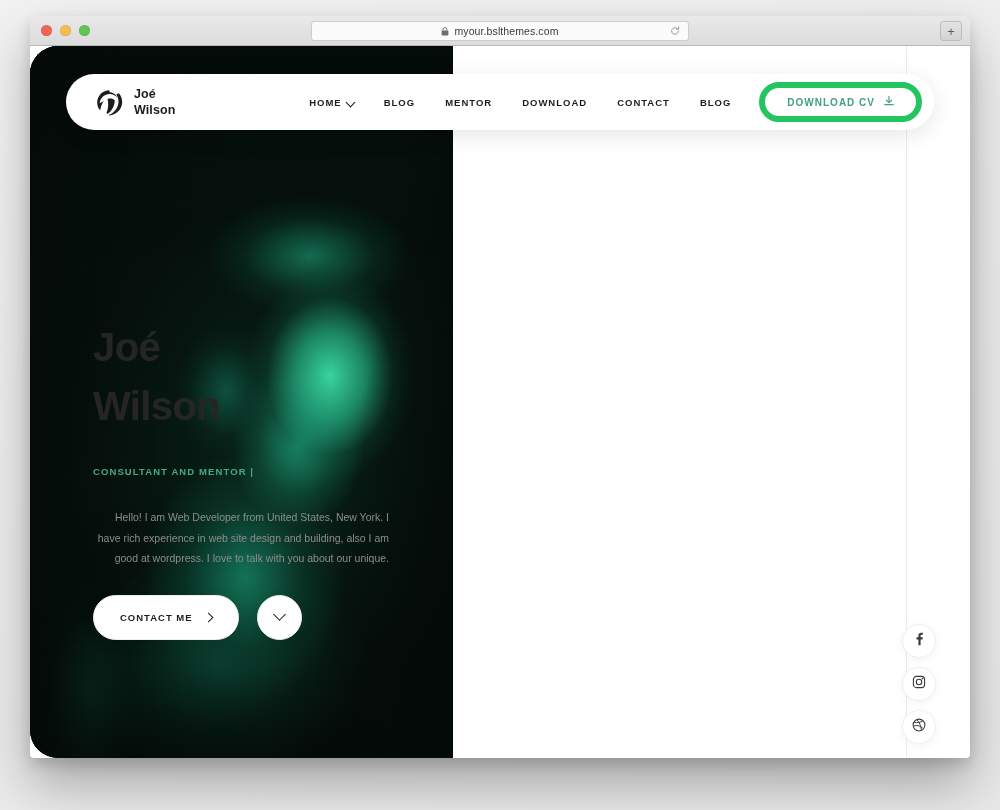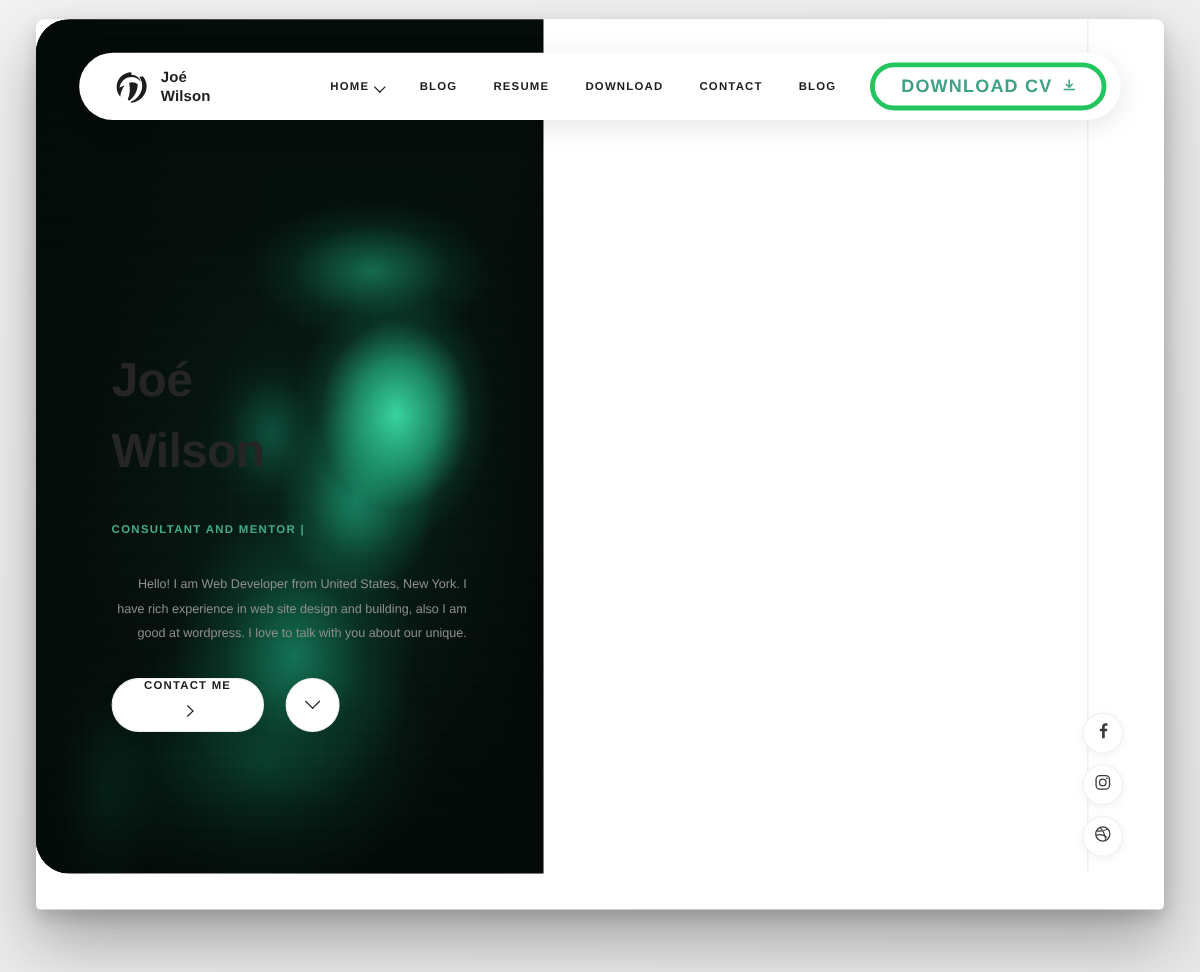--- a/index.html
+++ b/index.html
@@ -256,28 +256,28 @@
     border-right: 1.6px solid #1c1c1c;
     border-bottom: 1.6px solid #1c1c1c;
     transform: translateY(-2px) rotate(45deg);
   }
 
   .cv-btn {
     margin-left: 28px;
     margin-right: 12px;
     height: 40px;
     padding: 0 22px;
-    border: 4px solid #22c55e;
+    border: 6px solid #22c55e;
     border-radius: 20px;
     background: #fff;
     display: inline-flex;
     align-items: center;
     gap: 9px;
     color: #3fa185;
-    font-size: 15px;
+    font-size: 10px;
     font-weight: 700;
     letter-spacing: 1.0px;
     white-space: nowrap;
     cursor: pointer;
     font-family: inherit;
   }
 
   
   .hero {
     position: absolute;
@@ -331,21 +331,20 @@
     box-shadow: 0 4px 14px rgba(0,0,0,0.07);
     display: inline-flex;
     align-items: center;
     gap: 12px;
     font-size: 9.5px;
     font-weight: 700;
     letter-spacing: 1.0px;
     color: #1c1c1c;
     cursor: pointer;
     font-family: inherit;
-    flex-direction: column;
   }
   .arrow-right {
     display: inline-block;
     width: 7px; height: 7px;
     border-top: 1.6px solid #1c1c1c;
     border-right: 1.6px solid #1c1c1c;
     transform: rotate(45deg);
   }
   .scroll-btn {
     width: 45px;
@@ -391,20 +390,47 @@
     cursor: pointer;
   }
 </style>
 </head>
 <body>
 
 <div class="desktop"></div>
 
 <div class="browser-window">
 
+  <div class="titlebar">
+    <div class="traffic-lights">
+      <span class="tl red"></span>
+      <span class="tl yellow"></span>
+      <span class="tl green"></span>
+    </div>
+
+    <div class="addressbar">
+      <span class="lock-icon">
+        <svg width="8" height="9" viewBox="0 0 8 9" fill="none">
+          <rect x="0.6" y="3.6" width="6.8" height="5" rx="1" fill="#6e6e6e"></rect>
+          <path d="M2.1 3.6V2.4a1.9 1.9 0 0 1 3.8 0v1.2" stroke="#6e6e6e" stroke-width="0.9" fill="none"></path>
+        </svg>
+      </span>
+      <span>myour.bslthemes.com</span>
+      <span class="reload-icon">
+        <svg width="10" height="10" viewBox="0 0 12 12" fill="none">
+          <path d="M10 6a4 4 0 1 1-1.3-2.95" stroke="#8a8a8a" stroke-width="1.05" fill="none" stroke-linecap="round"></path>
+          <path d="M10.3 1.2v2.6H7.7" stroke="#8a8a8a" stroke-width="1.05" fill="none" stroke-linecap="round" stroke-linejoin="round"></path>
+        </svg>
+      </span>
+    </div>
+
+    <div class="newtab-btn">
+      <span>+</span>
+    </div>
+  </div>
 
   <div class="viewport">
 
     <div class="photo-panel">
       <div class="portrait"></div>
       <div class="portrait-grain"></div>
     </div>
 
     <div class="content-panel"></div>
     <div class="right-rule"></div>
@@ -423,21 +449,21 @@
           <span class="brand-name">Joé
 Wilson</span>
         </a>
 
         <nav class="main-nav">
           <a class="nav-link">
             <span>HOME</span>
             <i class="chev"></i>
           </a>
           <a class="nav-link">BLOG</a>
-          <a class="nav-link">RESUME</a>
+          <a class="nav-link">MENTOR</a>
           <a class="nav-link">DOWNLOAD</a>
           <a class="nav-link">CONTACT</a>
           <a class="nav-link">BLOG</a>
         </nav>
 
         <button class="cv-btn">
           <span>DOWNLOAD CV</span>
           <span>
             <svg width="10" height="11" viewBox="0 0 10 11" fill="none">
               <path d="M5 0.6v5.6" stroke="#3fa185" stroke-width="1.2" stroke-linecap="round"></path>

